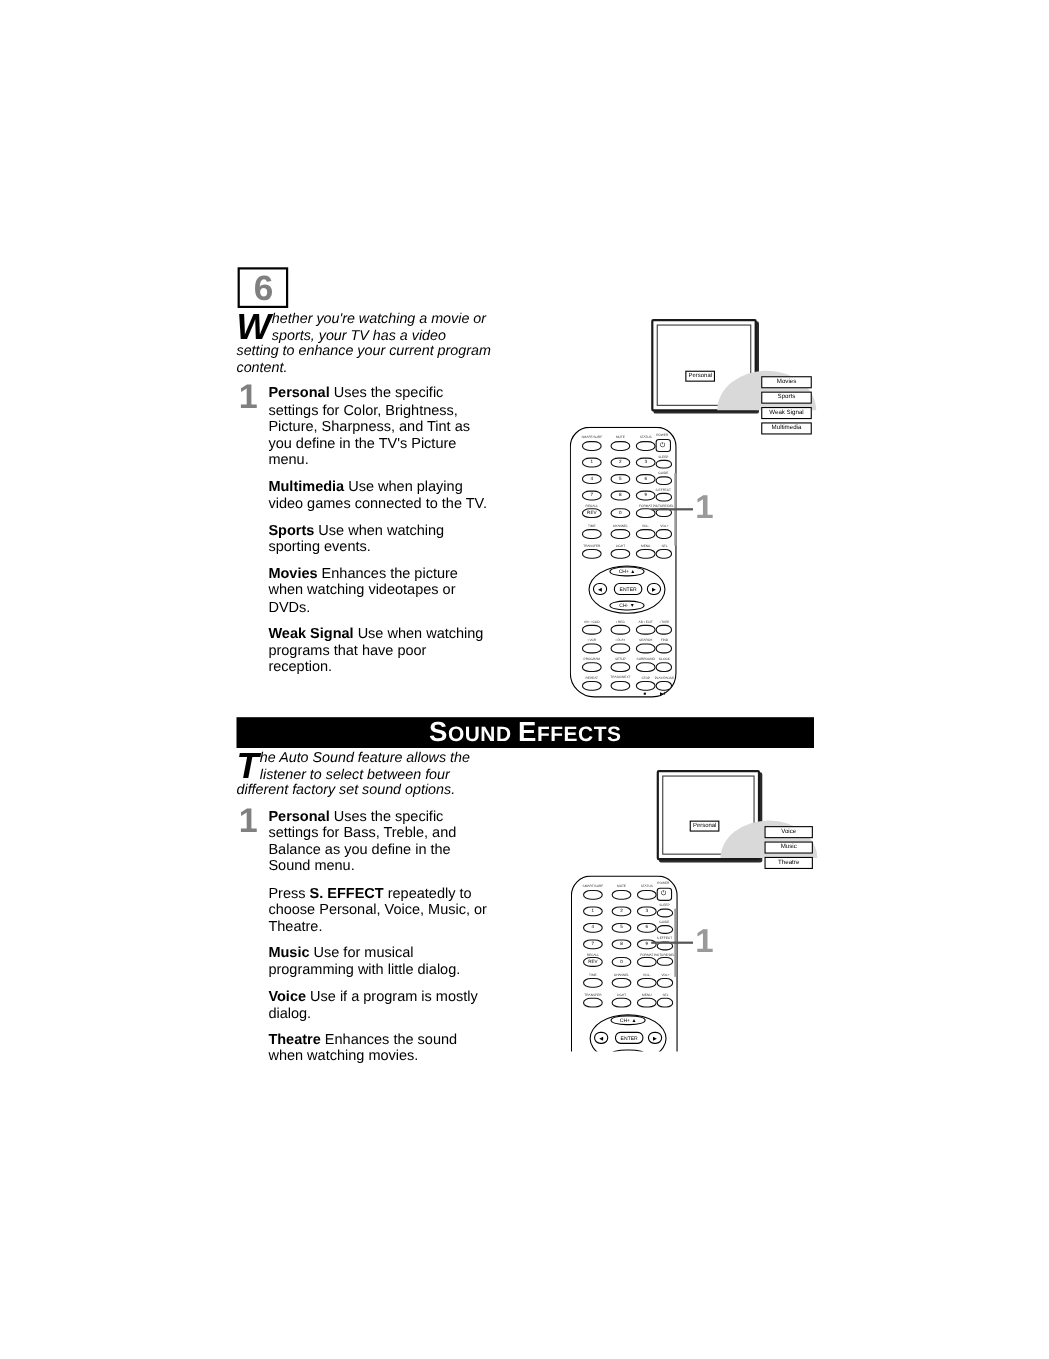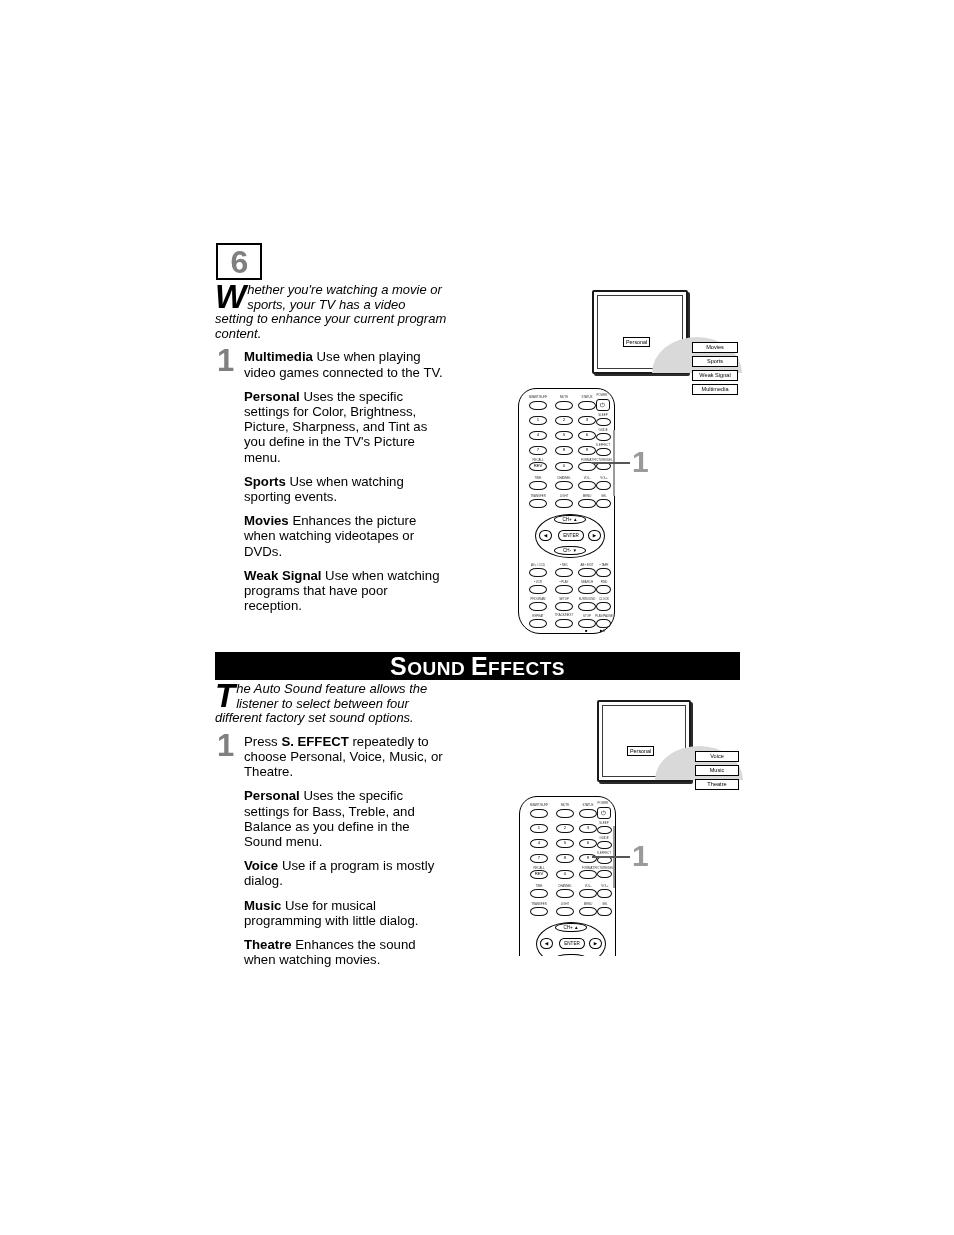--- a/index.html
+++ b/index.html
@@ -268,22 +268,22 @@
   <div id="chapter-badge">
     <span class="num">6</span>
   </div>
 
   <div class="text-col" id="picture-text">
     <p class="intro"><span class="dropcap">W</span><span>hether you're watching a movie or sports, your TV has a video setting to enhance your current program content.</span></p>
 
     <div class="step">
       <span class="step-num">1</span>
 
+      <p><b>Personal</b><span> Uses the specific settings for Color, Brightness, Picture, Sharpness, and Tint as you define in the TV's Picture menu.</span></p>
       <p><b>Multimedia</b><span> Use when playing video games connected to the TV.</span></p>
-      <p><b>Personal</b><span> Uses the specific settings for Color, Brightness, Picture, Sharpness, and Tint as you define in the TV's Picture menu.</span></p>
       <p><b>Sports</b><span> Use when watching sporting events.</span></p>
       <p><b>Movies</b><span> Enhances the picture when watching videotapes or DVDs.</span></p>
       <p><b>Weak Signal</b><span> Use when watching programs that have poor reception.</span></p>
     </div>
   </div>
 
   <div class="tv" id="picture-tv" style="left:592px; top:290px; width:150px; height:100px;">
     <div class="tv-frame" style="width:96px; height:84px;">
       <div class="tv-frame-inner"></div>
     </div>
@@ -416,25 +416,25 @@
 
   <div class="section-bar" id="sound-bar">
     <div class="bar-title sc"><span class="cap">S</span><span>ound </span><span class="cap">E</span><span>ffects</span></div>
   </div>
 
   <div class="text-col" id="sound-text">
     <p class="intro"><span class="dropcap">T</span><span>he Auto Sound feature allows the listener to select between four different factory set sound options.</span></p>
 
     <div class="step">
       <span class="step-num">1</span>
+      <p><b>Personal</b><span> Uses the specific settings for Bass, Treble, and Balance as you define in the Sound menu.</span></p>
+
       <p><span>Press </span><b>S. EFFECT</b><span> repeatedly to choose Personal, Voice, Music, or Theatre.</span></p>
-
-      <p><b>Personal</b><span> Uses the specific settings for Bass, Treble, and Balance as you define in the Sound menu.</span></p>
+      <p><b>Music</b><span> Use for musical programming with little dialog.</span></p>
       <p><b>Voice</b><span> Use if a program is mostly dialog.</span></p>
-      <p><b>Music</b><span> Use for musical programming with little dialog.</span></p>
       <p><b>Theatre</b><span> Enhances the sound when watching movies.</span></p>
     </div>
   </div>
 
   <div class="tv" id="sound-tv" style="left:597px; top:700px; width:150px; height:100px;">
     <div class="tv-frame" style="width:94px; height:82px;">
       <div class="tv-frame-inner"></div>
     </div>
     <div class="swoosh" style="left:58px; top:46px; width:88px; height:34px;"></div>
     <div class="osd-label" style="left:30px; top:46px;">Personal</div>

